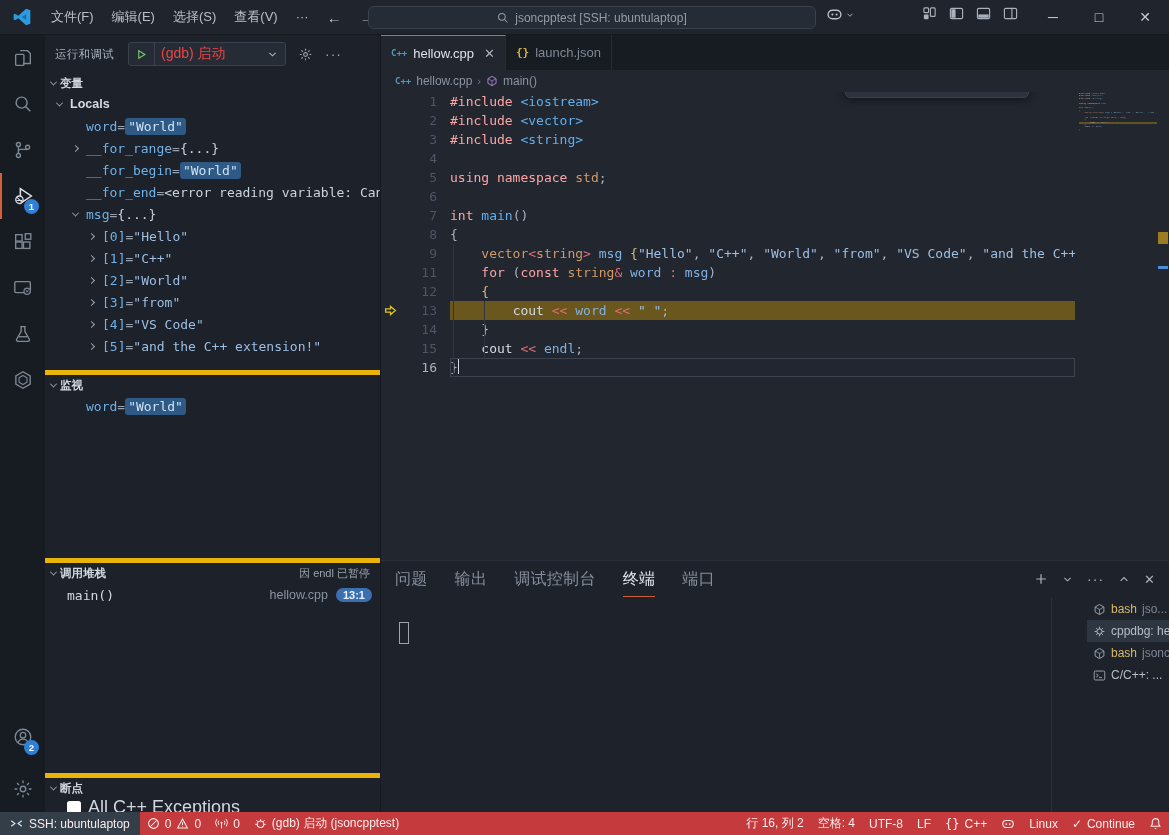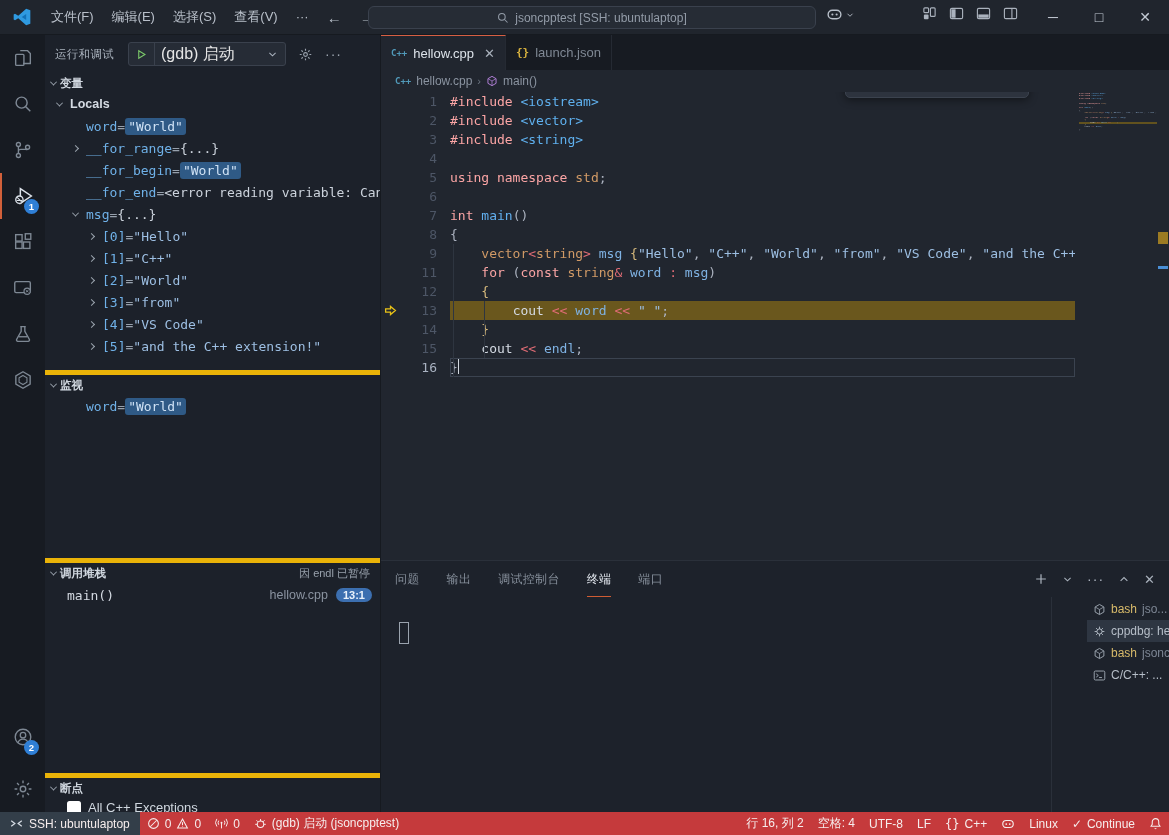--- a/index.html
+++ b/index.html
@@ -35,21 +35,21 @@
   #ab-bottom{margin-top:auto;margin-bottom:6px;}
 
   
   #sidebar{position:absolute;left:45px;top:35px;width:336px;height:777px;background:#1c212a;
     border-right:1px solid #161a20;color:#c3cad4;overflow:hidden;}
   #sb-header{position:absolute;left:0;top:0;width:100%;height:38px;display:flex;align-items:center;padding:0 10px;}
   #sb-title{font-size:11.5px;color:#aab3be;letter-spacing:.3px;margin-right:14px;white-space:nowrap;}
   #launch-select{display:flex;align-items:center;height:24px;background:#262c36;border:1px solid #3a414d;
     border-radius:3px;overflow:hidden;flex:0 0 158px;}
   #launch-play{width:26px;height:100%;display:flex;align-items:center;justify-content:center;border-right:1px solid #3a414d;}
-  #launch-label{flex:1;font-size:16px;color:#e5e5e5;padding:0 6px;white-space:nowrap;overflow:hidden;}
+  #launch-label{flex:1;font-size:14px;color:#ef4444;padding:0 6px;white-space:nowrap;overflow:hidden;}
   .sb-hicon{margin-left:12px;color:#9aa3ae;}
   .section{position:absolute;left:0;width:100%;overflow:hidden;border-top:5px solid #eab308;}
   .sec-head{height:20px;display:flex;align-items:center;font-size:11.5px;font-weight:bold;color:#d0d7df;
     padding-left:6px;gap:4px;}
   .sec-status{margin-left:auto;margin-right:10px;font-weight:normal;color:#98a1ac;font-size:11px;}
   .chev{width:5px;height:5px;border-right:1.4px solid #9aa3ae;border-bottom:1.4px solid #9aa3ae;
     display:inline-block;flex:0 0 auto;}
   .chev.exp{transform:rotate(45deg) translate(-1px,-1px);}
   .chev.col{transform:rotate(-45deg);}
   #sec-vars{top:38px;height:297px;border-top:none;}
@@ -63,21 +63,21 @@
   .vval.str{color:#9dbfe3;}
   .vval.hl{color:#cfe2f5;background:#2f5a86;border-radius:3px;padding:1px 3px;}
   #sec-watch{top:335px;height:188px;}
   #sec-stack{top:523px;height:215px;}
   #stack-frame{height:24px;display:flex;align-items:center;padding:0 8px 0 22px;font-size:12.5px;}
   #frame-name{font-family:"DejaVu Sans Mono",monospace;color:#d4dae2;font-size:13px;}
   #frame-file{margin-left:auto;color:#8a93a0;}
   #frame-pos{margin-left:8px;background:#3c6fb0;color:#eaf2fb;font-size:11px;border-radius:8px;
     padding:1px 7px;font-weight:bold;}
   #sec-bp{top:738px;height:39px;}
-  #bp-row{height:19px;display:flex;align-items:center;padding-left:22px;font-size:13px;gap:7px;color:#d0d7df;text-align:center;}
+  #bp-row{height:19px;display:flex;align-items:center;padding-left:22px;font-size:18px;gap:7px;color:#d0d7df;text-align:center;}
   #bp-check{width:14px;height:14px;background:#fff;border-radius:2.5px;}
 
   
   #main{position:absolute;left:381px;top:35px;width:788px;height:777px;background:#21262f;}
   #tabbar{position:absolute;left:0;top:0;width:100%;height:35px;background:#171b22;display:flex;}
   .tab{display:flex;align-items:center;gap:6px;padding:0 10px;font-size:13px;color:#7f8894;
     border-right:1px solid #252a33;height:35px;}
   .tab.active{background:#21262f;color:#dde3ea;border-top:1.5px solid #d75f43;}
   .tab-close{margin-left:4px;color:#aab2bd;font-size:13px;}
   .ficon{font-size:9px;font-weight:bold;font-family:"DejaVu Sans Mono",monospace;}
@@ -112,21 +112,21 @@
   #ruler-cursor{position:absolute;left:1px;top:174px;width:10px;height:3px;background:#4a8fd6;}
 
   #debug-toolbar{position:absolute;left:464px;top:-24px;width:184px;height:30px;background:#2d333e;
     border:1px solid #3b424e;border-radius:5px;display:flex;align-items:center;box-shadow:0 2px 8px rgba(0,0,0,.45);
     padding:0 4px;z-index:5;}
   .dtb-btn{width:26px;height:26px;display:flex;align-items:center;justify-content:center;border-radius:4px;}
 
   
   #panel{position:absolute;left:0;top:525px;width:100%;height:252px;background:#1d222b;border-top:1px solid #2a303a;}
   #panel-bar{position:absolute;left:0;top:0;width:100%;height:36px;display:flex;align-items:center;padding:0 14px;}
-  .ptab{font-size:12px;color:#868f9b;margin-right:27px;height:36px;line-height:36px;letter-spacing:.3px;}
+  .ptab{font-size:16px;color:#868f9b;margin-right:27px;height:36px;line-height:36px;letter-spacing:.3px;}
   .ptab.active{color:#e2e7ee;border-bottom:1.5px solid #cf5c33;}
   #panel-actions{margin-left:auto;display:flex;align-items:center;gap:14px;color:#aab2bd;}
   #term-cursor{position:absolute;left:18px;top:61px;width:10px;height:22px;border:1px solid #9aa3ae;}
   #term-sep{position:absolute;left:670px;top:36px;width:1px;height:216px;background:#2a303a;}
   #term-list{position:absolute;left:706px;top:37px;width:114px;}
   .trow{height:22px;display:flex;align-items:center;gap:5px;font-size:12px;color:#b6bec8;padding:0 4px 0 6px;
     white-space:nowrap;overflow:hidden;}
   .trow.sel{background:#2e3642;}
   .tname.bash{color:#d7ba6a;}
   .tdetail{color:#7d8694;overflow:hidden;text-overflow:ellipsis;flex:1;}

